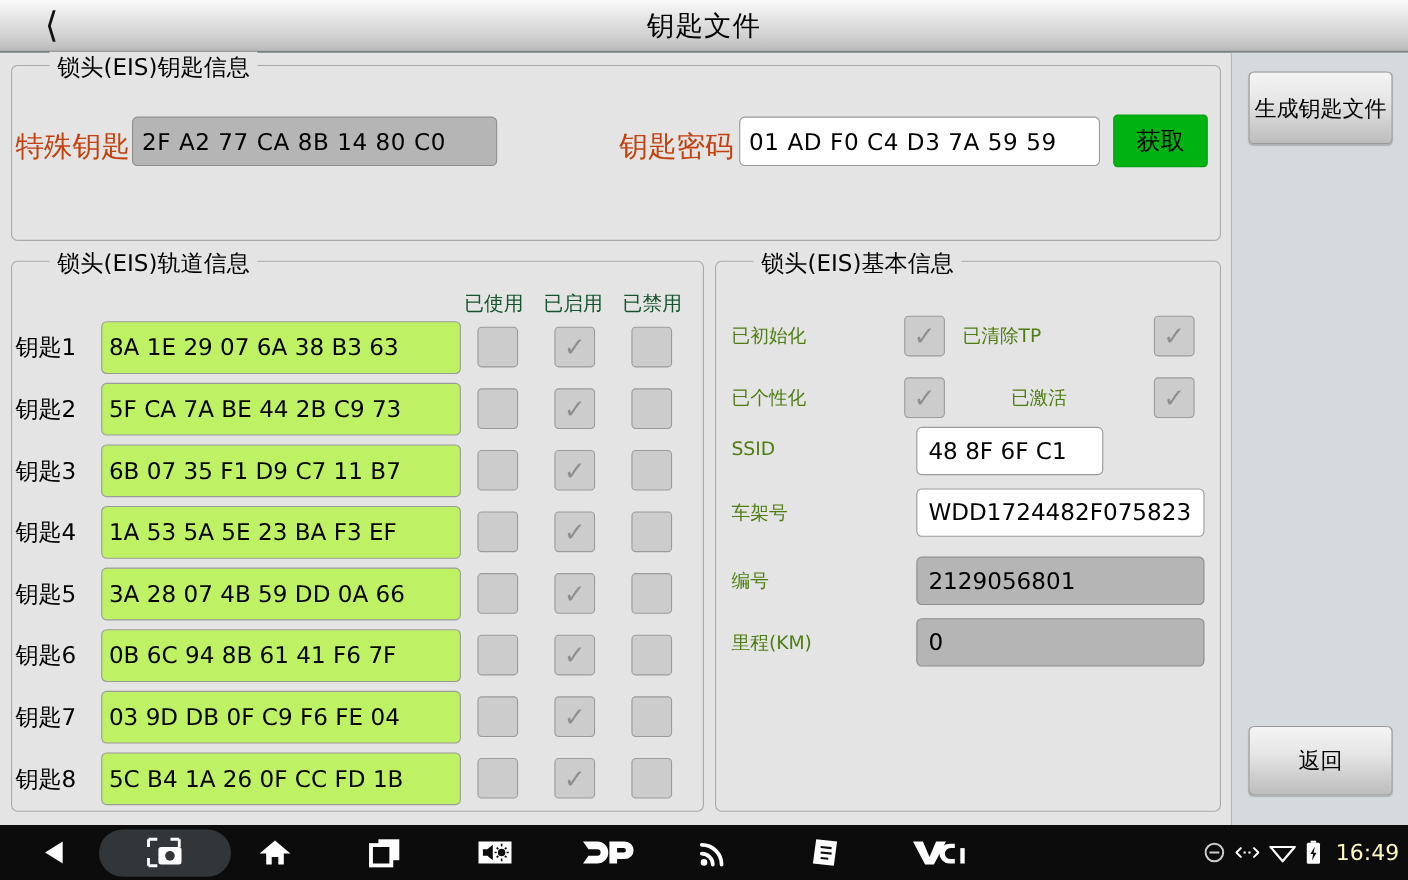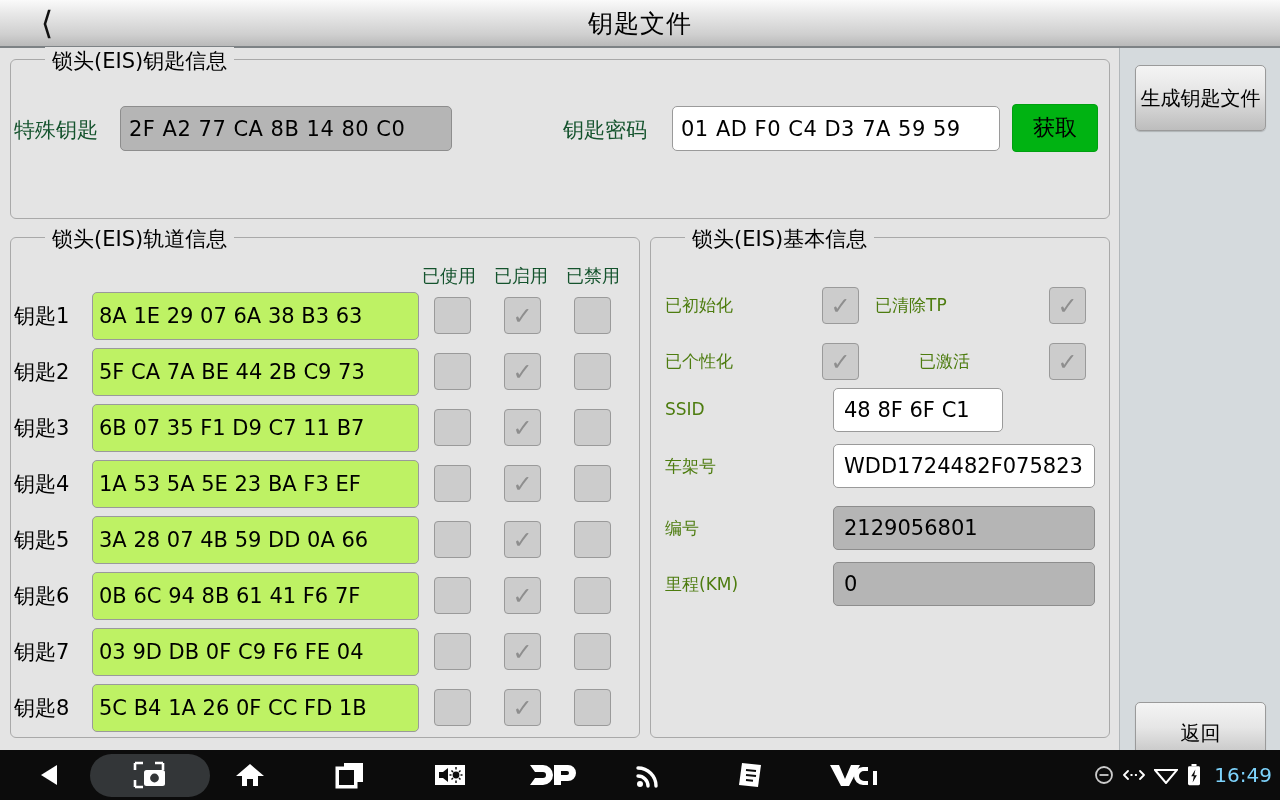--- a/index.html
+++ b/index.html
@@ -37,41 +37,41 @@
   .side-btn {
     position: absolute; left: 15px; width: 131px;
     background: linear-gradient(to bottom, #f4f4f4 0%, #e6e6e6 40%, #cfcfcf 72%, #bdbdbd 100%);
     border: 1px solid #9a9a9a; border-radius: 5px;
     display: flex; align-items: center; justify-content: center;
     text-align: center; font-size: 20px; color: #000; line-height: 1.25;
     cursor: pointer;
     box-shadow: 0 1px 1px rgba(0,0,0,.18);
   }
   #gen-btn { top: 17px; height: 66px; }
-  #back-btn { top: 654px; height: 63px; }
+  #back-btn { top: 612px; height: 63px; }
 
   
   .group {
     position: absolute;
     border: 1px solid #a9a9a9; border-radius: 6px;
     background: transparent;
     text-align: right;
   }
   .group > .legend {
     position: absolute; top: -13px; left: 34px;
     background: #e4e4e4; padding: 0 7px;
     font-size: 21px; color: #000; white-space: nowrap;
   }
 
   #grp-keyinfo  { left: 10px;  top: 59px;  width: 1100px; height: 160px; }
   #grp-track    { left: 10px;  top: 237px; width: 630px;  height: 501px; }
   #grp-basic    { left: 650px; top: 237px; width: 460px;  height: 501px; }
 
   
-  .label { position: absolute; font-size: 21px; color: #14532d; white-space: nowrap; }
+  .label { position: absolute; font-size: 26px; color: #c2410c; white-space: nowrap; }
 
   .field {
     position: absolute; display: flex; align-items: center;
     border: 1px solid #9a9a9a; border-radius: 5px;
     background: #ffffff; color: #000;
     font-size: 21px; padding-left: 8px; white-space: nowrap; overflow: hidden;
     cursor: text;
   }
   .field.disabled { background: #b5b5b5; border-color: #8d8d8d; cursor: default; }
   .field.hexwide { letter-spacing: 0.5px; }
@@ -150,21 +150,21 @@
     cursor: pointer;
   }
   .nav-pill {
     position: absolute; left: 90px; top: 4px; width: 120px; height: 43px;
     background: #333638; border-radius: 22px;
   }
   .tray {
     position: absolute; right: 8px; top: 0; height: 50px;
     display: flex; align-items: center; gap: 9px;
   }
-  .tray .clock { font-size: 20px; color: #7dd3fc; margin-left: 4px; }
+  .tray .clock { font-size: 20px; color: #fef9c3; margin-left: 4px; }
   svg { display: block; }
 </style>
 </head>
 <body>
 
 <div id="app">
 
   <div class="titlebar">
     <div class="title-text">钥匙文件</div>
     <div class="back-chevron">⟨</div>

